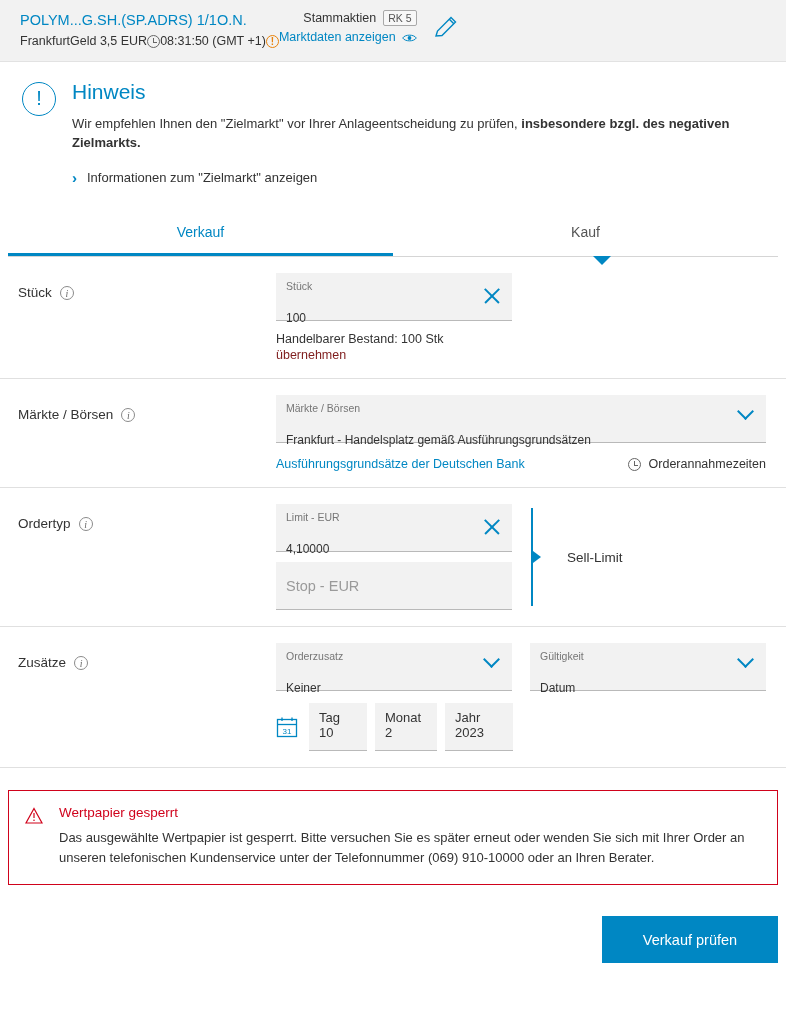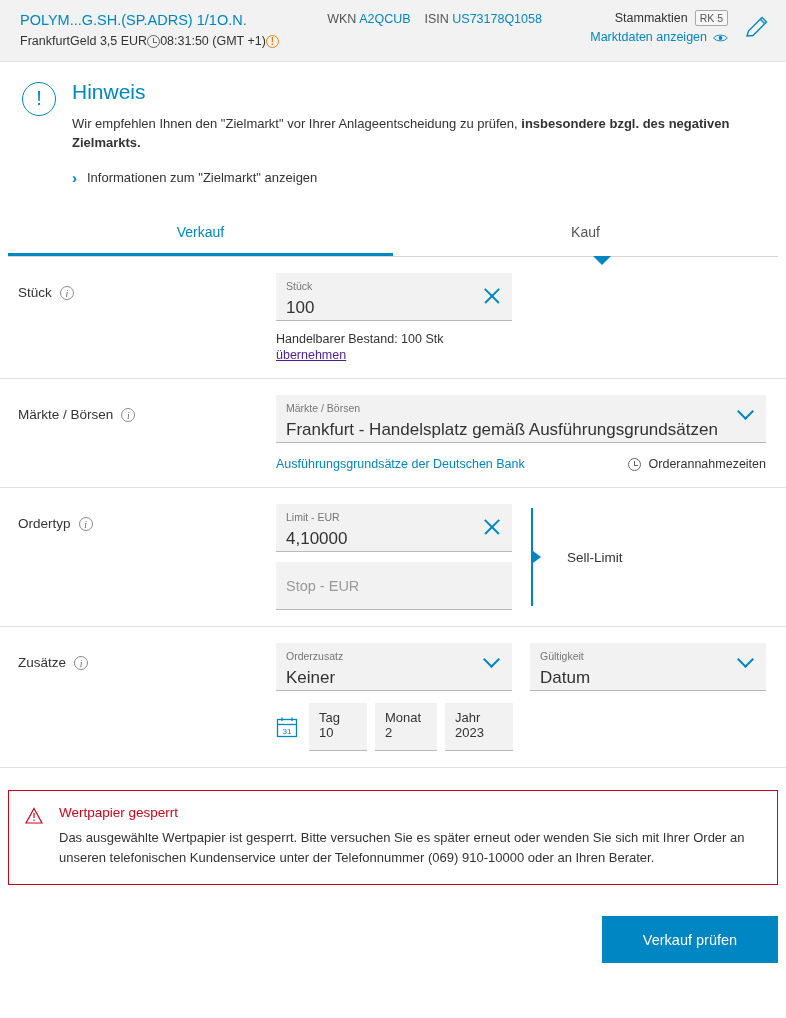--- a/index.html
+++ b/index.html
@@ -233,24 +233,24 @@
     padding: 7px 10px 6px 10px;
     position: relative;
     height: 48px;
   }
   .field .flabel {
     font-size: 10.5px;
     color: #767676;
     line-height: 13px;
   }
   .field .fvalue {
-    font-size: 17px;
+    font-size: 12px;
     color: #333;
     line-height: 20px;
-    margin-top: 5px;
+    margin-top: 15px;
   }
   .field.placeholder-only {
     display: flex;
     align-items: center;
   }
   .field.placeholder-only .fvalue {
     font-size: 14.5px; color: #9a9a9a; margin: 0;
   }
   .x-btn {
     position: absolute;
@@ -289,22 +289,21 @@
 
   .under-text {
     margin-top: 11px;
     font-size: 12.5px;
     color: #333;
   }
   .under-link {
     display: block;
     margin-top: 2px;
     font-size: 12.5px;
-    color: #4c1d95;
-    text-decoration: underline;
+    color: #7f1d1d;
     cursor: pointer;
   }
   .links-row {
     margin-top: 14px;
     display: flex;
     align-items: center;
     font-size: 12.5px;
     width: 490px;
     justify-content: space-between;
   }
@@ -420,27 +419,20 @@
     <div class="hdr-title">POLYM...G.SH.(SP.ADRS) 1/1O.N.</div>
     <div class="hdr-sub">
       <span>Frankfurt</span>
       <span>Geld 3,5 EUR</span>
       <span class="clock-icon"></span>
       <span>08:31:50 (GMT +1)</span>
       <span class="warn-circle">!</span>
     </div>
   </div>
 
-  <div class="hdr-mid">
-    <span class="lbl">WKN</span>
-    <span class="val">A2QCUB</span>
-    &nbsp;&nbsp;
-    <span class="lbl">ISIN</span>
-    <span class="val">US73178Q1058</span>
-  </div>
 
   <div class="hdr-right">
     <div class="hdr-right-col">
       <div class="hdr-stamm">
         <span>Stammaktien</span>
         <span class="rk-badge">RK 5</span>
       </div>
       <div class="hdr-market">
         <span>Marktdaten anzeigen</span>
         <span class="eye-icon">

